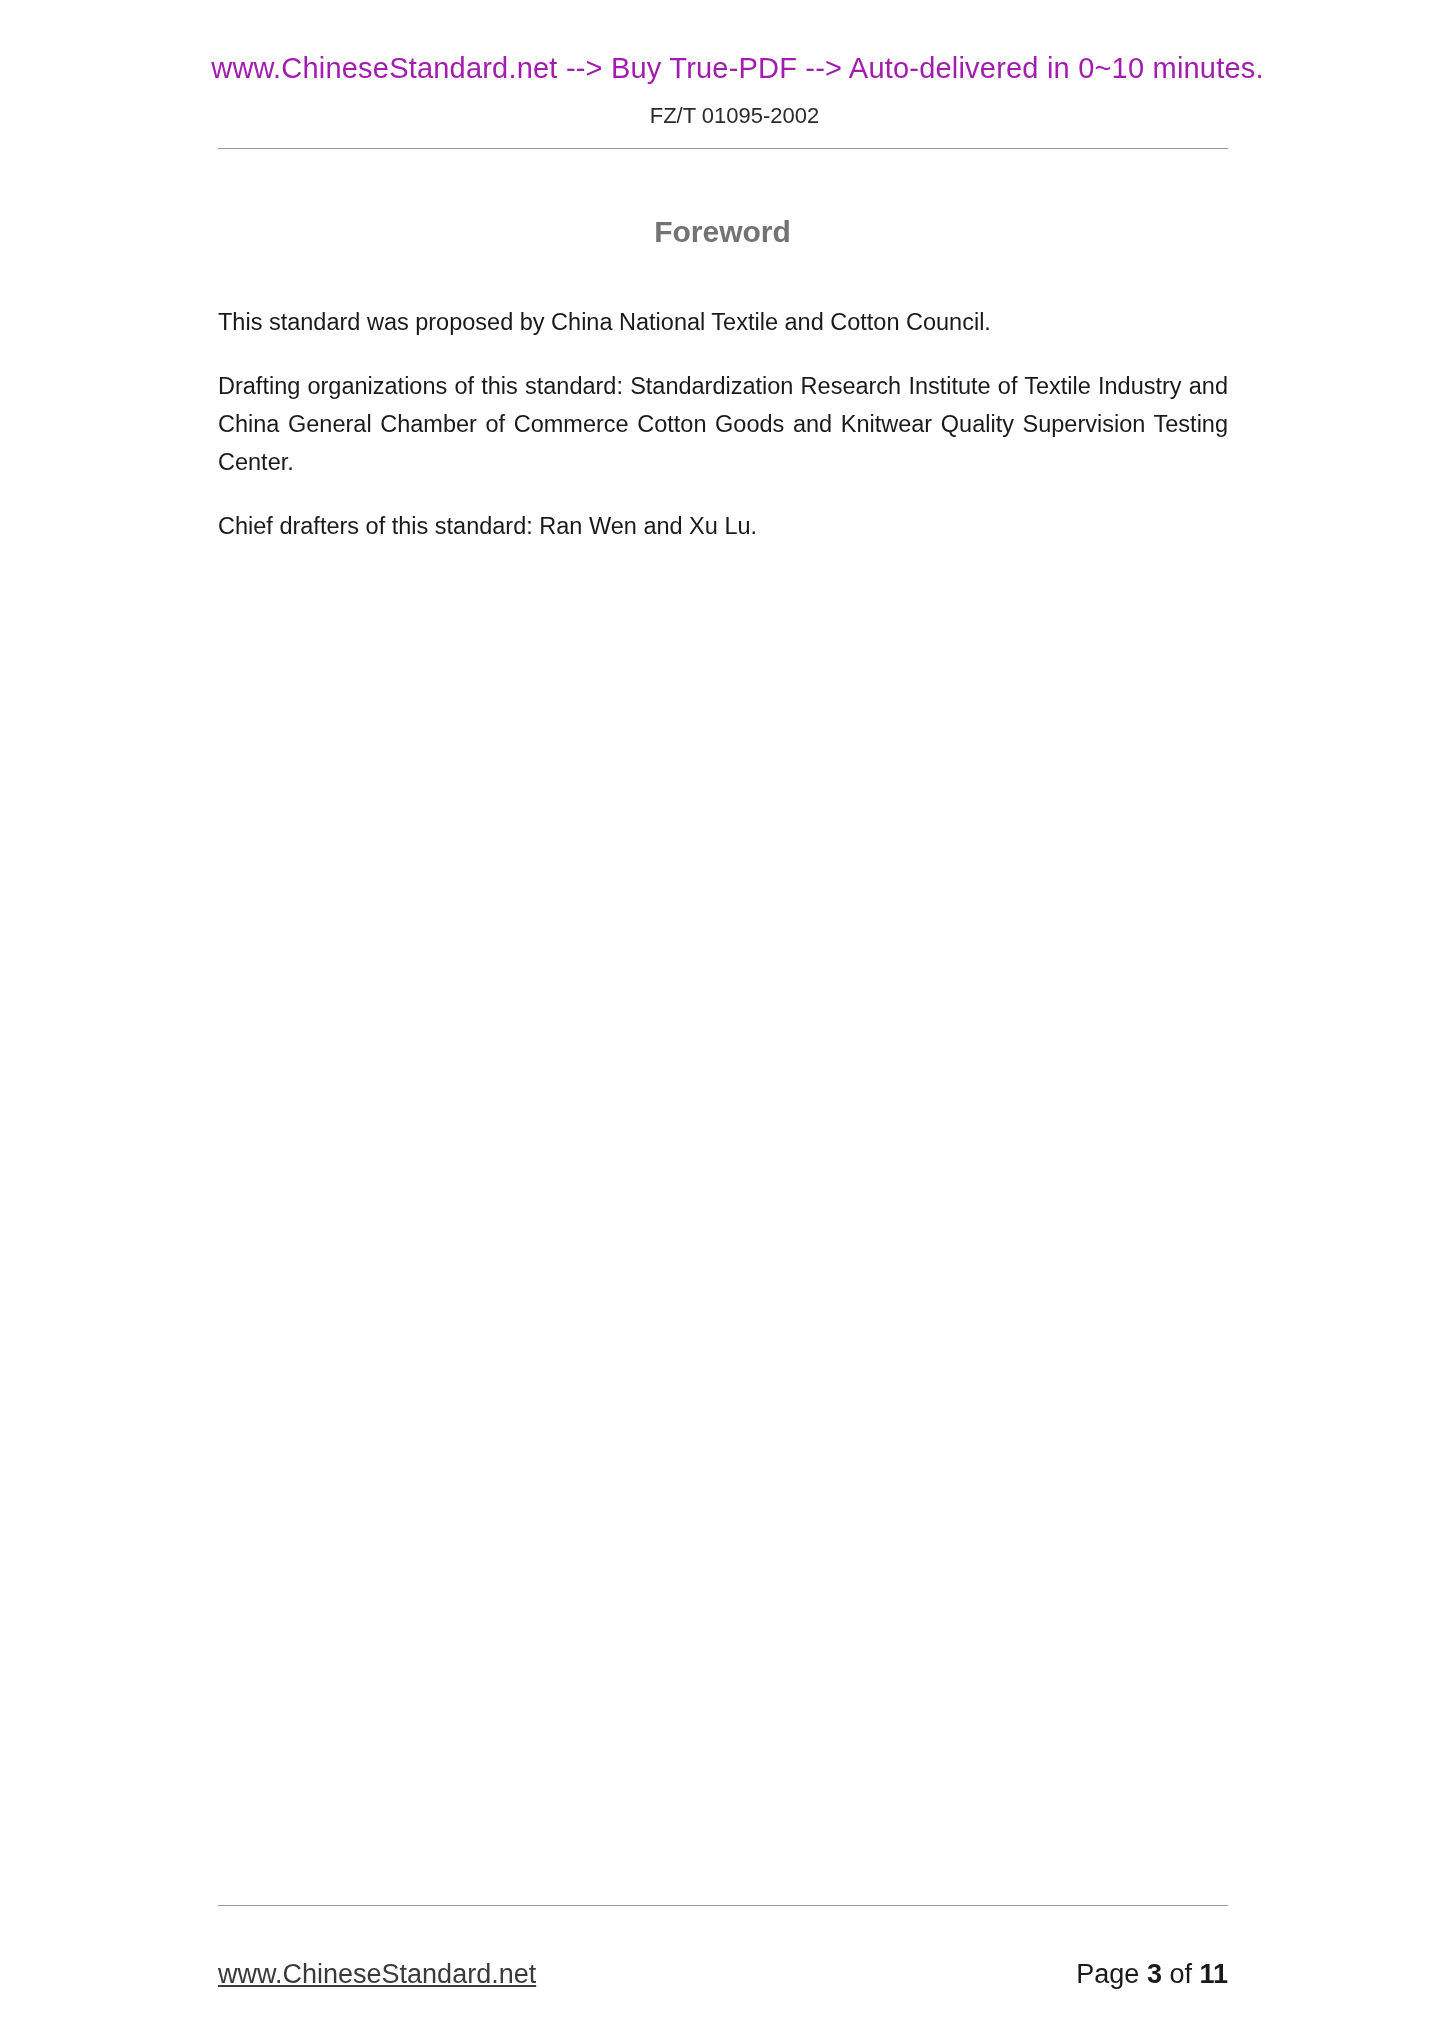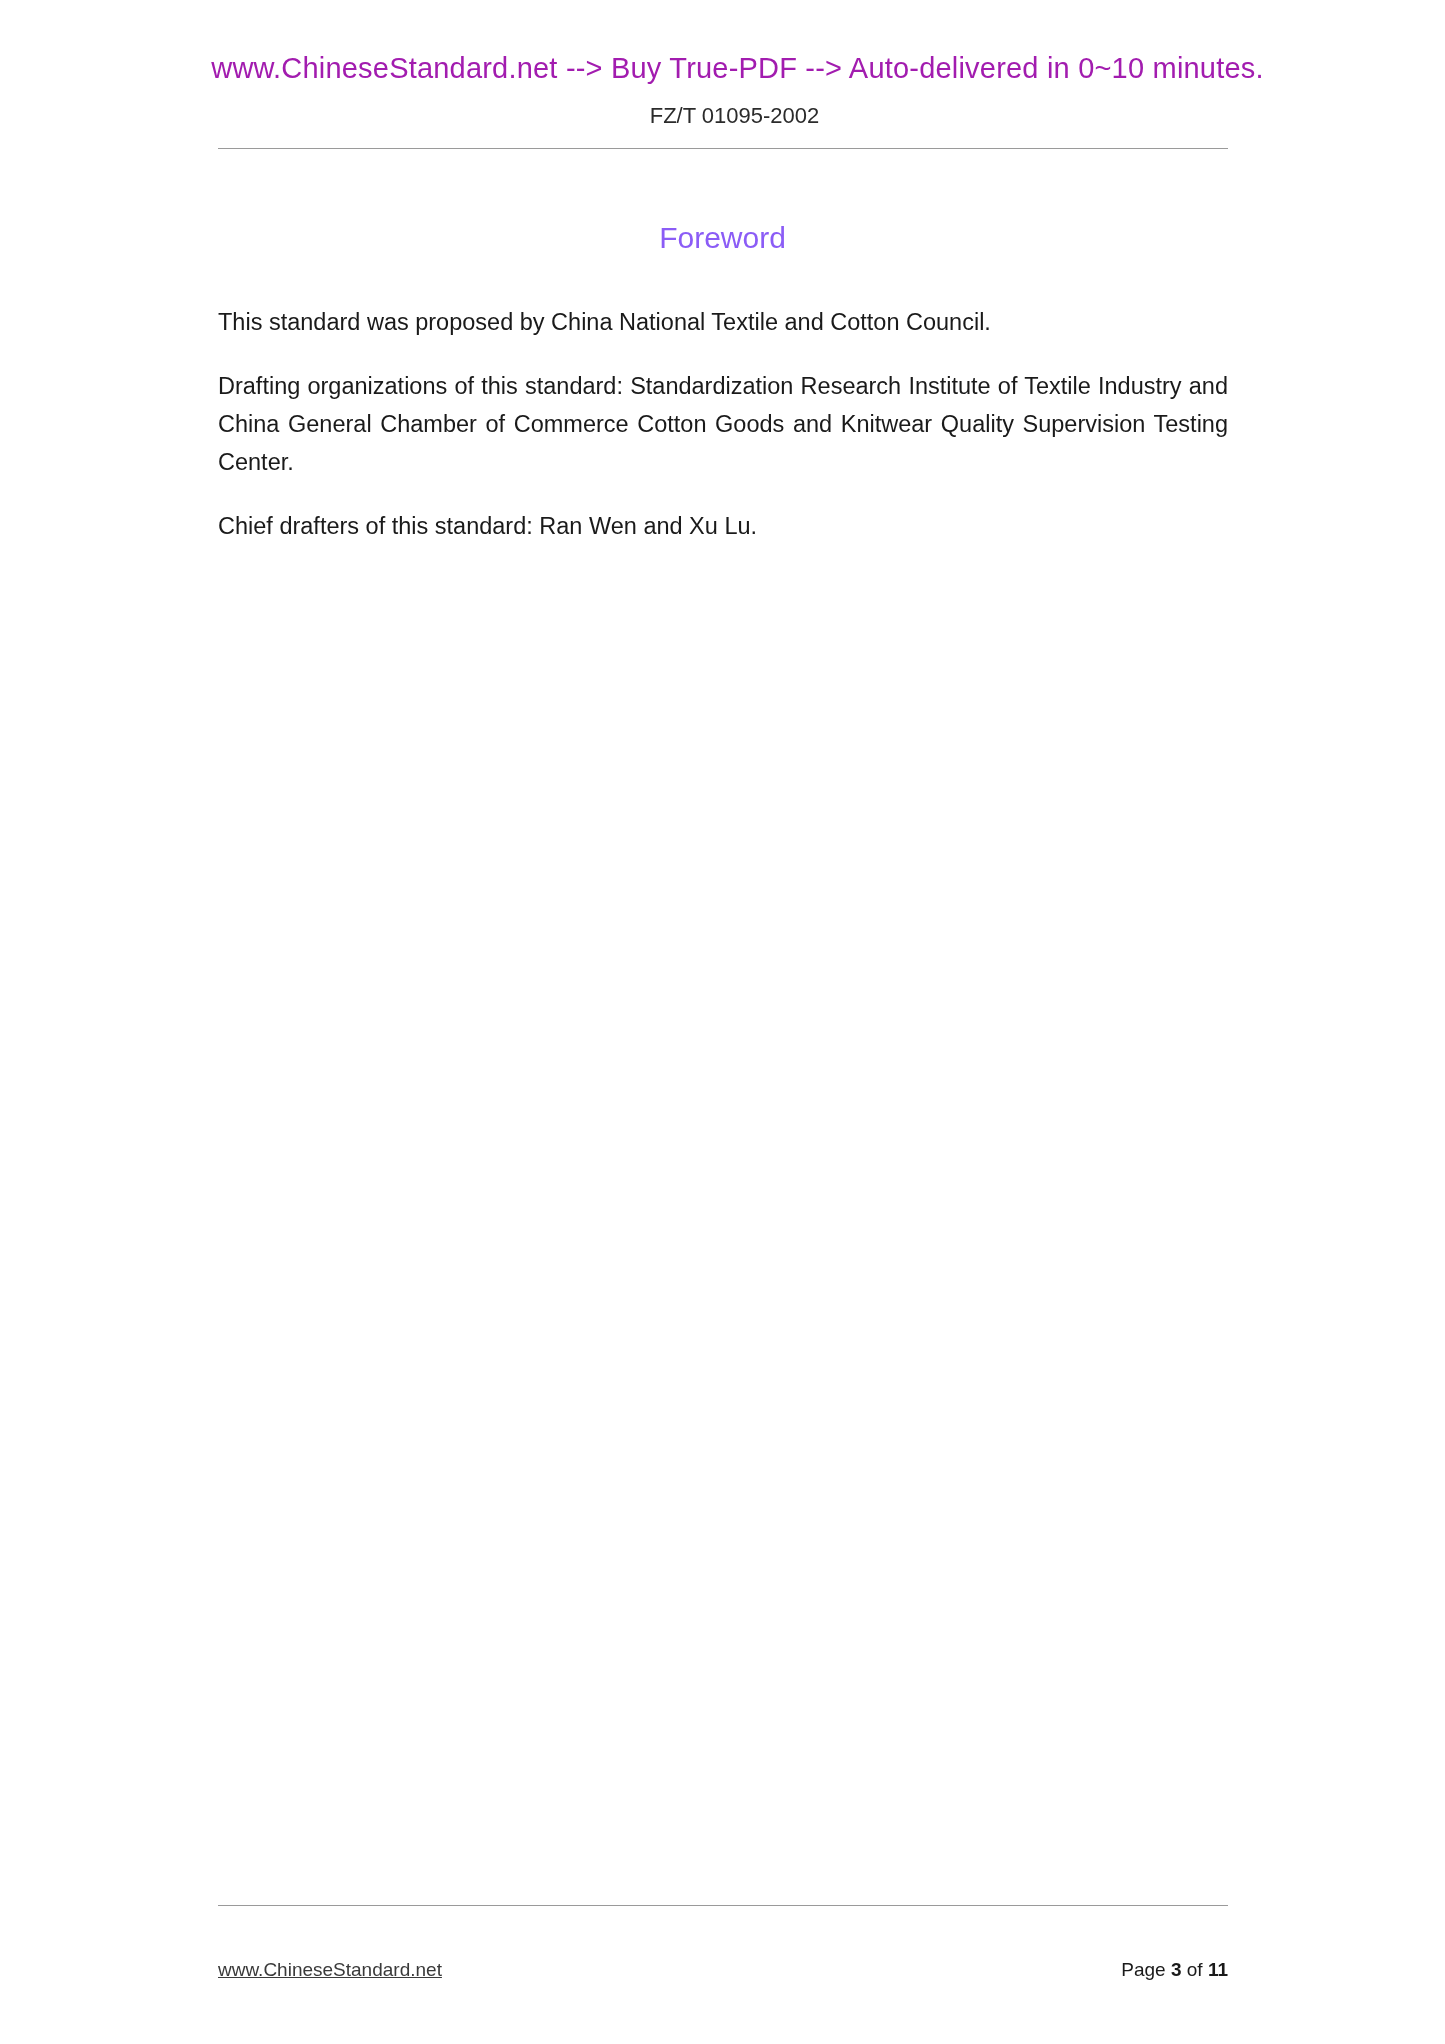--- a/index.html
+++ b/index.html
@@ -48,23 +48,22 @@
     height: 1px;
     background: #9a9a9a;
   }
   .doc-title {
     position: absolute;
     top: 215px;
     left: 0;
     width: 100%;
     text-align: center;
     font-size: 30px;
-    font-weight: normal;
-    color: #8b5cf6;
-    margin-top: 6px;
+    font-weight: bold;
+    color: #737373;
   }
   .body-block {
     position: absolute;
     left: 218px;
     width: 1010px;
     top: 303px;
   }
   p.para {
     margin: 0 0 26px 0;
     font-size: 23.5px;
@@ -85,21 +84,21 @@
     background: #9a9a9a;
   }
   .footer {
     position: absolute;
     top: 1925px;
     left: 218px;
     width: 1010px;
     display: flex;
     justify-content: space-between;
     align-items: baseline;
-    font-size: 19px;
+    font-size: 27px;
   }
   .footer-link {
     color: #3a3a3a;
     text-decoration: underline;
   }
   .footer-page {
     color: #1a1a1a;
     margin-top: 34px;
   }
   .footer-page b {

